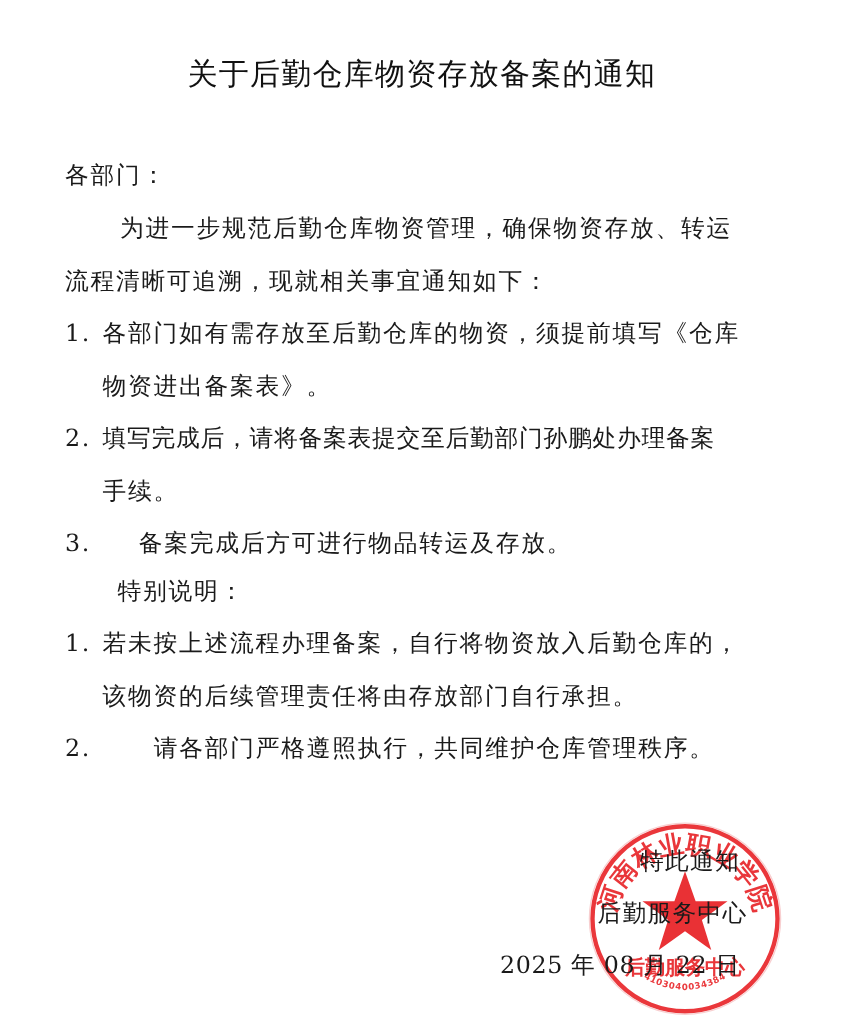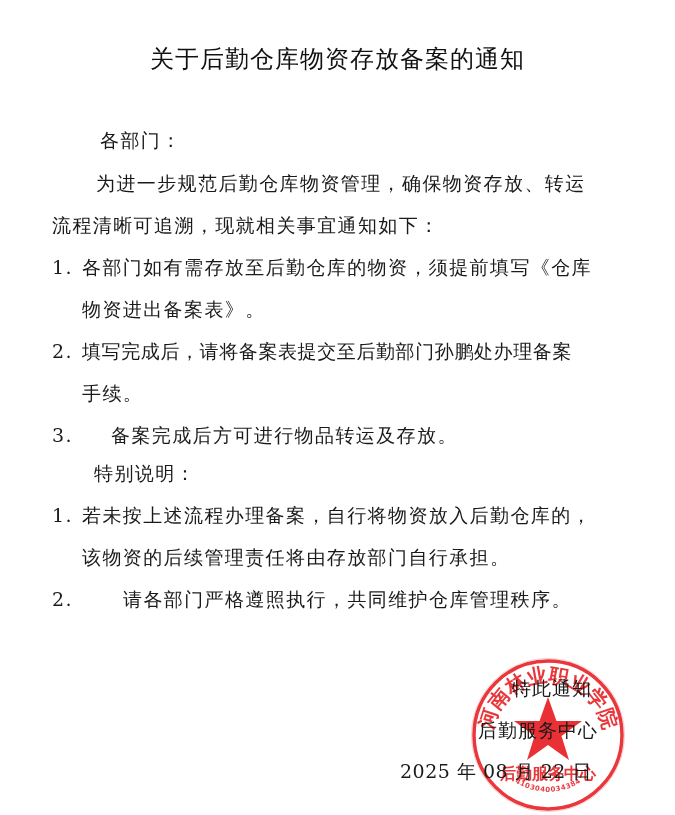--- a/index.html
+++ b/index.html
@@ -13,21 +13,21 @@
   .num { font-family: "DejaVu Serif", "Liberation Serif", serif; }
   .stamp { position: absolute; left: 470px; top: 657px; width: 156px; height: 156px; }
   .closing { font-size: 19px; letter-spacing: 1px; }
 </style>
 </head>
 <body>
 
 <div>
   <div class="abs title">关于后勤仓库物资存放备案的通知</div>
 
-  <div class="abs body-text" style="left:52px; top:131px;margin-left:48px;">各部门：</div>
+  <div class="abs body-text" style="left:52px; top:131px;">各部门：</div>
 
   <div class="abs body-text" style="left:96px; top:174px;">为进一步规范后勤仓库物资管理，确保物资存放、转运</div>
   <div class="abs body-text" style="left:52px; top:216px;">流程清晰可追溯，现就相关事宜通知如下：</div>
 
   <div class="abs body-text num" style="left:52px; top:258px;">1.</div>
   <div class="abs body-text" style="left:82px; top:258px;">各部门如有需存放至后勤仓库的物资，须提前填写《仓库</div>
   <div class="abs body-text" style="left:82px; top:300px;">物资进出备案表》。</div>
 
   <div class="abs body-text num" style="left:52px; top:342px;">2.</div>
   <div class="abs body-text" style="left:82px; top:342px; letter-spacing:0.6px;">填写完成后，请将备案表提交至后勤部门孙鹏处办理备案</div>

